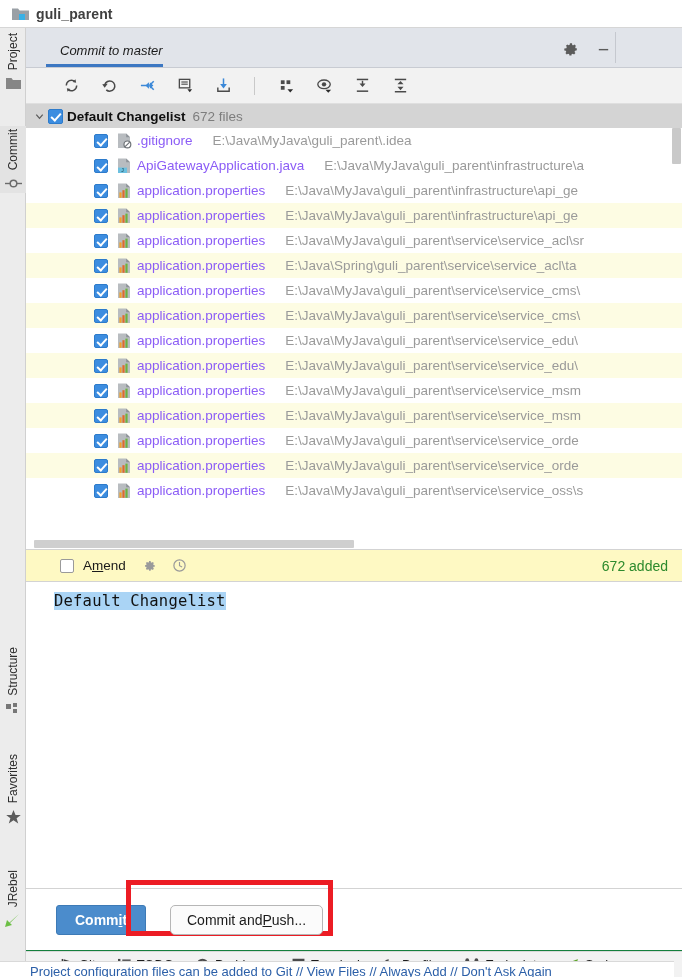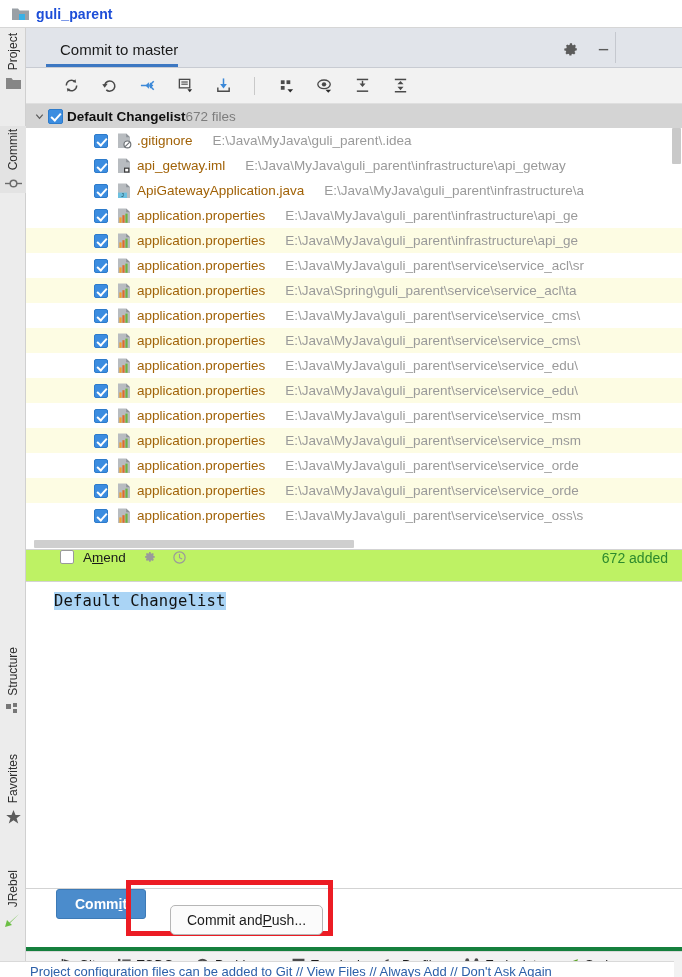--- a/index.html
+++ b/index.html
@@ -18,21 +18,21 @@
     background: #ffffff;
     display: flex;
     align-items: center;
     padding-left: 12px;
     border-bottom: 1px solid #d6d6d6;
   }
   #titlebar .proj-icon { margin-right: 7px; display:flex; }
   #titlebar .proj-title {
     font-weight: bold;
     font-size: 14px;
-    color: #1d4ed8;
+    color: #404040;
     letter-spacing: .1px;
   }
 
   
   #shell { display: flex; height: 949px; }
 
   
   #leftbar {
     width: 26px;
     background: #ececec;
@@ -74,24 +74,25 @@
     height: 40px;
     background: #e1e4ea;
     display: flex;
     align-items: flex-end;
     border-bottom: 1px solid #c8cbd2;
     position: relative;
   }
   #cw-tab {
     margin-left: 20px;
     padding: 0 14px 9px 14px;
-    font-size: 15px;
+    font-size: 13px;
     color: #1a1a1a;
     position: relative;
     cursor: default;
+    font-style: italic;
   }
   #cw-tab::after {
     content:""; position:absolute; left:0; right:14px; bottom:0;
     height: 3px; background:#3c77c2;
   }
   #cw-header-sep {
     position: absolute; right: 66px; top: 4px; bottom: 4px;
     width: 1px; background: #c5c8cf;
   }
   #cw-header-actions {
@@ -125,31 +126,31 @@
 
   .chg-root {
     height: 24px;
     background: #d4d4d4;
     display: flex; align-items: center;
     padding-left: 8px;
     cursor: default;
   }
   .chg-root .chevron { width: 14px; color:#5b5b5b; font-size: 11px; display:flex; align-items:center; }
   .chg-root .cl-name { font-weight: bold; font-size: 13.5px; margin-left: 4px; color:#0f0f0f; }
-  .chg-root .cl-count { color: #7d7d7d; font-size: 13.5px; }
+  .chg-root .cl-count { color: #7d7d7d; margin-left: 7px; font-size: 13.5px; }
 
   .frow {
     height: 25px;
     display: flex; align-items: center;
     padding-left: 68px;
     white-space: nowrap;
     cursor: default;
   }
   .frow.alt { background: #fdfce3; }
-  .frow .fname { color: #a16207; font-size: 13.5px; margin-left: 5px; }
+  .frow .fname { color: #8b5cf6; font-size: 13.5px; margin-left: 5px; }
   .frow .fpath { color: #9a9a9a; font-size: 13.5px; margin-left: 20px; }
 
   
   .cbx {
     width: 14px; height: 14px; flex: none;
     border-radius: 2px;
     background: #3c8de0;
     border: 1px solid #2d7bcb;
     position: relative;
   }
@@ -179,22 +180,22 @@
     position:absolute; left:0; right:11px; bottom:0; height: 10px;
   }
   #h-scroll .thumb {
     position:absolute; left:8px; top:1px; height:8px; width:320px;
     background:#cfcfcf; border-radius:1px;
   }
 
   
   #amend-bar {
     height: 32px;
-    background: #bef264;
-    display: flex; align-items: flex-start;
+    background: #fef9c3;
+    display: flex; align-items: center;
     padding: 0 14px 0 34px;
     border-bottom: 1px solid #d3d3d3;
   }
   #amend-bar .amend-label { margin-left: 9px; font-size: 13.5px; color:#1a1a1a; }
   #amend-bar .amend-label u { text-decoration: underline; }
   #amend-bar .ab-icon { margin-left: 16px; display:flex; align-items:center; cursor:default; }
   #amend-bar .spacer { flex: 1; }
   #amend-bar .added { color:#2d8a2d; font-size: 14px; }
 
   
@@ -213,23 +214,23 @@
     display: inline;
     line-height: 22px;
     letter-spacing: .2px;
   }
 
   
   #btn-bar {
     height: 62px;
     background: #ffffff;
     position: relative;
-    display: flex; 
+    display: flex; align-items: center;
     padding-left: 30px;
-    border-bottom: 4px solid #15803d;
+    border-bottom: 1px solid #15803d;
   }
   #commit-button {
     background: #4b8ccc;
     color: #ffffff;
     font-weight: bold;
     font-size: 14px;
     border: 1px solid #3d7ab6;
     border-radius: 3px;
     height: 30px;
     padding: 0 18px;
@@ -489,31 +490,20 @@
                   <line x1="8.1" y1="13.7" x2="12.7" y2="9.1" stroke="#6d7277" stroke-width="1.2"></line>
                 </svg></span>
               <span class="fname">.gitignore</span>
               <span class="fpath">E:\Java\MyJava\guli_parent\.idea</span>
             </div>
             <div class="frow">
               <span class="cbx"></span>
               <span class="ficon"><svg width="15" height="16" viewBox="0 0 15 16">
                   <path d="M1 .6h8.2L13 4.2V15H1z" fill="#b8bcc0"></path>
                   <path d="M9.2 .6L13 4.2H9.2z" fill="#8d9298"></path>
-                  <rect x="7" y="9.6" width="5.4" height="5" fill="#3b3b3b"></rect>
-                  <rect x="8.2" y="10.8" width="3" height="2.6" fill="#fff"></rect>
-                </svg></span>
-              <span class="fname">api_getway.iml</span>
-              <span class="fpath">E:\Java\MyJava\guli_parent\infrastructure\api_getway</span>
-            </div>
-            <div class="frow">
-              <span class="cbx"></span>
-              <span class="ficon"><svg width="15" height="16" viewBox="0 0 15 16">
-                  <path d="M1 .6h8.2L13 4.2V15H1z" fill="#b8bcc0"></path>
-                  <path d="M9.2 .6L13 4.2H9.2z" fill="#8d9298"></path>
                   <rect x="1" y="9.6" width="9" height="5.4" fill="#6cc0e0"></rect>
                   <text x="5.5" y="14" font-size="5" fill="#10343f" text-anchor="middle" font-family="Liberation Sans, sans-serif">J</text>
                 </svg></span>
               <span class="fname">ApiGatewayApplication.java</span>
               <span class="fpath">E:\Java\MyJava\guli_parent\infrastructure\a</span>
             </div>
             <div class="frow">
               <span class="cbx"></span>
               <span class="ficon"><svg width="15" height="16" viewBox="0 0 15 16">
                   <path d="M1 .6h8.2L13 4.2V15H1z" fill="#b8bcc0"></path>

